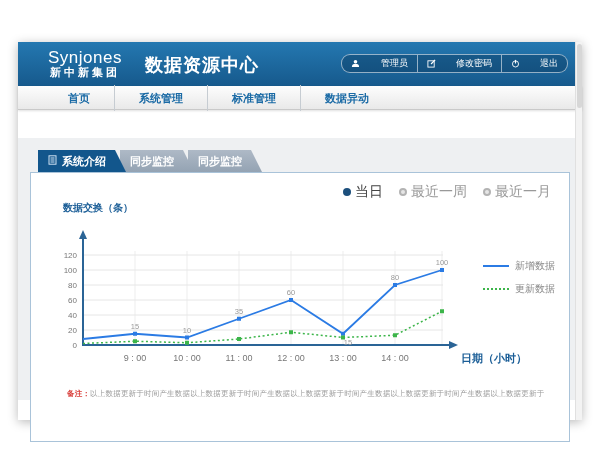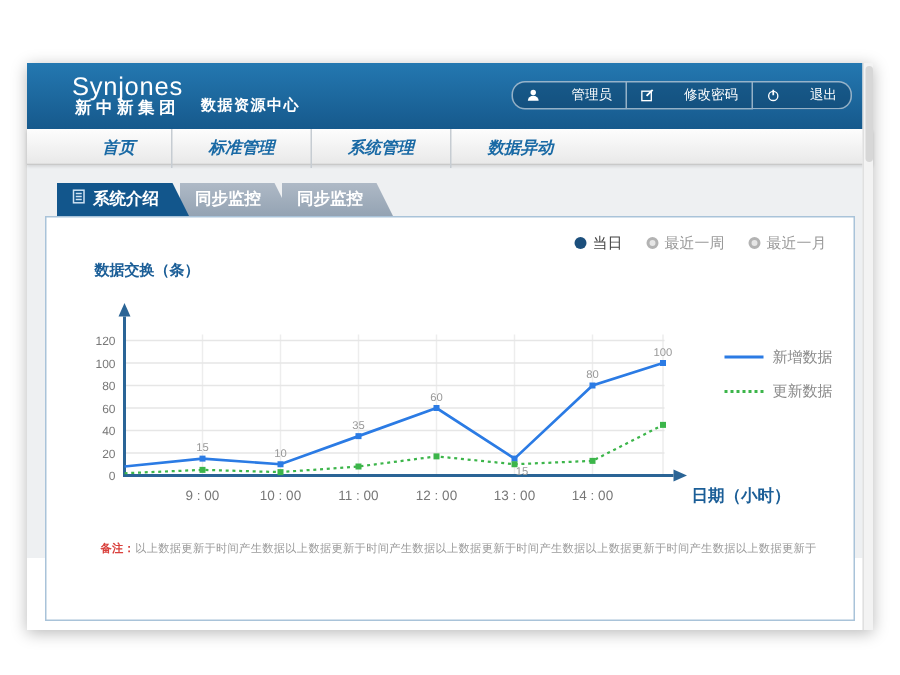--- a/index.html
+++ b/index.html
@@ -8,58 +8,58 @@
 
   .window { position:absolute; left:18px; top:42px; width:564px; height:378px;
             background:#fff; box-shadow:0 2px 10px rgba(0,0,0,.28); }
 
   
   .topbar { height:44px; background:linear-gradient(#2478b1,#16598c);
             display:flex; align-items:center; position:relative; }
   .logo { margin-left:30px; color:#fff; line-height:1.05; text-align:center; }
   .logo .l1 { font-size:17px; font-weight:normal; letter-spacing:.5px; }
   .logo .l2 { font-size:11px; font-weight:bold; letter-spacing:3px;text-align:center; }
-  .app-title { color:#fff; font-size:10px; font-weight:bold; margin-left:12px;
+  .app-title { color:#fff; font-size:18px; font-weight:bold; margin-left:23px;
                align-self:flex-end; padding-bottom:9px; letter-spacing:1px; }
   .user-actions { position:absolute; right:14px; top:12px; display:flex; }
   .ubtn { display:flex; align-items:center; gap:4px; color:#fff; font-size:9px;
           background:rgba(8,50,82,.35); border:1px solid rgba(255,255,255,.55);
           padding:2px 9px; cursor:pointer; }
   .ubtn:first-child { border-radius:9px 0 0 9px;gap:21px; }
   .ubtn:last-child  { border-radius:0 9px 9px 0; }
   .ubtn + .ubtn { border-left:none;gap:20px; }
   .ubtn svg { display:block; }
 
   
   .nav { height:24px; background:linear-gradient(#fdfdfd,#e9e9e9);
-         border-bottom:1px solid #c9c9c9; display:flex; align-items:flex-start;
-         padding-left:26px; box-shadow:0 1px 2px rgba(0,0,0,.12); position:relative;font-style:italic; }
+         border-bottom:1px solid #c9c9c9; display:flex; align-items:center;
+         padding-left:26px; box-shadow:0 1px 2px rgba(0,0,0,.12); position:relative; }
   .nav-item { color:#1a6aa5; font-size:11px; font-weight:bold; padding:0 24px;
               cursor:pointer; line-height:26px; }
   .nav-item + .nav-item { border-left:1px solid #c6ccd2; }
 
   
-  .content { height:262px; background:#eef0f2; padding:12px 12px 0 12px; }
+  .content { height:262px; background:#eef0f2; padding:12px 12px 0 12px;margin-top:28px; }
 
   .tabs { display:flex; margin-left:8px; height:22px; }
   .tab { color:#fff; font-size:11px; font-weight:bold; line-height:22px;
          padding:0 20px 0 10px; margin-right:-6px; cursor:pointer;
          clip-path:polygon(0 0, calc(100% - 11px) 0, 100% 100%, 0 100%); }
   .tab.active { background:#12568c; display:flex; align-items:center; gap:5px; z-index:2; }
   .tab.inactive { background:linear-gradient(#aeb9c6,#94a3b3); z-index:1; }
 
   .panel { position:relative; background:#fff; border:1px solid #a9c3d9; height:270px; }
 
   .filters { position:absolute; top:10px; right:18px; display:flex; gap:16px;
              align-items:center; }
   .radio { display:flex; align-items:center; gap:4px; cursor:pointer; }
   .radio .dot { width:8px; height:8px; border-radius:50%; }
   .radio.sel .dot { background:#1c4f7c; }
   .radio.unsel .dot { background:#e6e6e6; border:2px solid #b3b3b3; }
-  .radio .rlabel { font-size:10px; color:#999; }
+  .radio .rlabel { font-size:14px; color:#999; }
   .radio.sel .rlabel { color:#444; }
 
   .ylabel { position:absolute; left:32px; top:28px; font-size:10px; font-weight:bold;
             color:#1b5e97; }
   .chart { position:absolute; left:14px; top:44px; }
 
   .chart-legend { position:absolute; right:14px; top:86px; }
   .lrow { display:flex; align-items:center; gap:6px; margin-bottom:9px; }
   .lsample { width:26px; height:0; }
   .lsample.solid  { border-top:2px solid #2b7be4; }
@@ -114,22 +114,22 @@
               <path d="M5 1v4" stroke="#fff" stroke-width="1.3"></path>
             </svg>
         </span>
         <span>退出</span>
       </div>
     </div>
   </div>
 
   <div class="nav">
     <div class="nav-item">首页</div>
+    <div class="nav-item">系统管理</div>
     <div class="nav-item">标准管理</div>
-    <div class="nav-item">系统管理</div>
     <div class="nav-item">数据异动</div>
   </div>
 
   <div class="content">
 
     <div class="tabs">
       <div class="tab active">
         <span>
           <svg width="9" height="10" viewBox="0 0 9 10">
               <rect x="1" y="0.8" width="7" height="8.4" fill="none" stroke="#cfe2f2"></rect>

